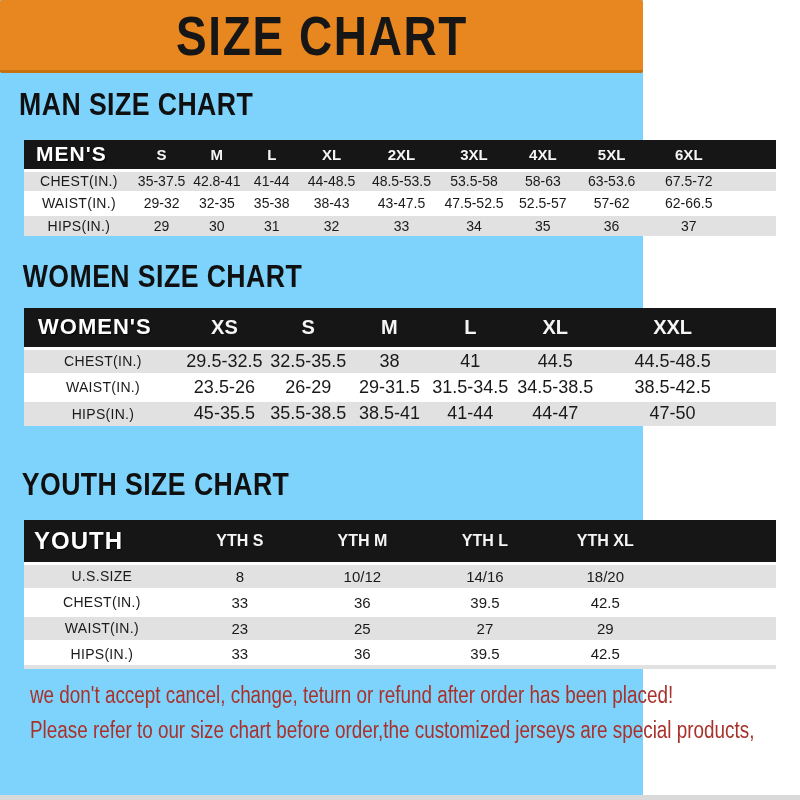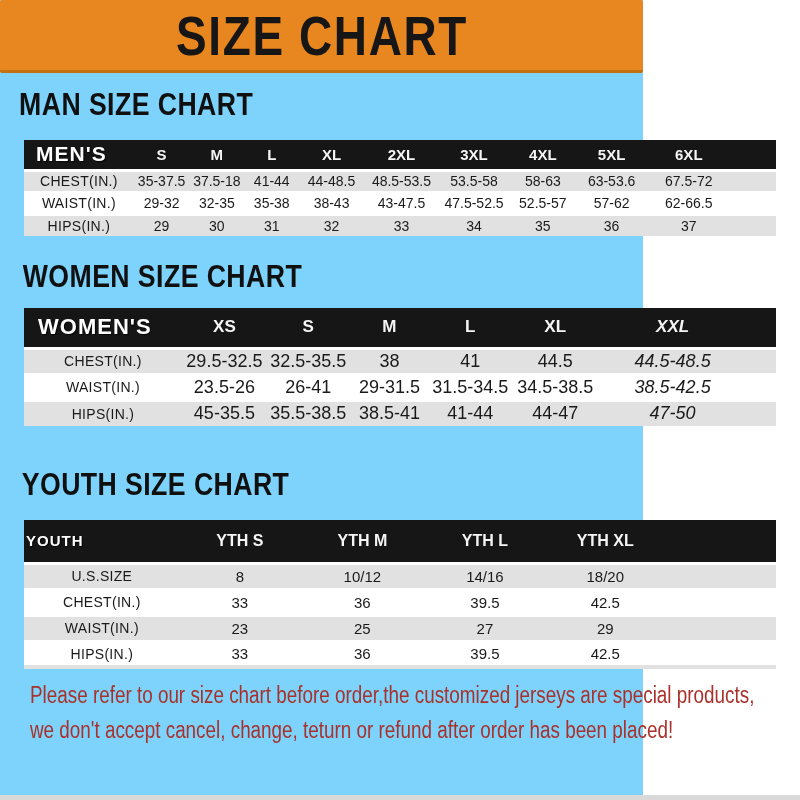--- a/index.html
+++ b/index.html
@@ -50,32 +50,32 @@
   .t-men th:first-child{font-size:21px;padding-left:12px;letter-spacing:1px;}
   .t-men td{height:22px;font-size:14px;}
   .t-men th:nth-child(1){width:14.6%}.t-men th:nth-child(2){width:7.4%}
   .t-men th:nth-child(3){width:7.3%}.t-men th:nth-child(4){width:7.3%}
   .t-men th:nth-child(5){width:8.6%}.t-men th:nth-child(6){width:10%}
   .t-men th:nth-child(7){width:9.3%}.t-men th:nth-child(8){width:9%}
   .t-men th:nth-child(9){width:9.3%}.t-men th:nth-child(10){width:17.2%}
   .t-men th:last-child,.t-men td:last-child{padding-right:45px;}
 
   
-  .t-women th{height:40px;font-size:17px;}
+  .t-women th{height:40px;font-size:20px;}
   .t-women th:first-child{font-size:22px;padding-left:14px;letter-spacing:1px;}
   .t-women td{height:26px;font-size:18px;}
   .t-women th:nth-child(1){width:21%}.t-women th:nth-child(2){width:11.3%}
   .t-women th:nth-child(3){width:11%}.t-women th:nth-child(4){width:10.6%}
   .t-women th:nth-child(5){width:10.9%}.t-women th:nth-child(6){width:11.7%}
   .t-women th:nth-child(7){width:23.5%}
-  .t-women th:last-child,.t-women td:last-child{padding-right:30px;font-style:italic;}
+  .t-women th:last-child,.t-women td:last-child{padding-right:30px;}
 
   
   .t-youth th{height:43px;font-size:16px;}
-  .t-youth th:first-child{font-size:15px;padding-left:2px;letter-spacing:1px;}
+  .t-youth th:first-child{font-size:24px;padding-left:10px;letter-spacing:1px;}
   .t-youth td{height:26px;font-size:15px;margin-top:20px;}
   .t-youth th:nth-child(1){width:20.7%}.t-youth th:nth-child(2){width:16%}
   .t-youth th:nth-child(3){width:16.6%}.t-youth th:nth-child(4){width:16%}
   .t-youth th:nth-child(5){width:16%}.t-youth th:nth-child(6){width:14.7%}
   .t-youth tbody tr:last-child td{border-bottom:4px solid var(--stripe);}
 
   
   .notice{margin-top:9px;padding-left:30px;}
   .notice p{line-height:35px;height:35px;white-space:nowrap;}
   .notice-text{display:inline-block;font-size:23px;color:var(--footer-red);
@@ -108,21 +108,21 @@
             <th>3XL</th>
             <th>4XL</th>
             <th>5XL</th>
             <th>6XL</th>
           </tr>
         </thead>
         <tbody>
           <tr>
             <td>CHEST(IN.)</td>
             <td>35-37.5</td>
-            <td>37.5-18</td>
+            <td>42.8-41</td>
             <td>41-44</td>
             <td>44-48.5</td>
             <td>48.5-53.5</td>
             <td>53.5-58</td>
             <td>58-63</td>
             <td>63-53.6</td>
             <td>67.5-72</td>
           </tr>
           <tr>
             <td>WAIST(IN.)</td>
@@ -174,21 +174,21 @@
             <td>29.5-32.5</td>
             <td>32.5-35.5</td>
             <td>38</td>
             <td>41</td>
             <td>44.5</td>
             <td>44.5-48.5</td>
           </tr>
           <tr>
             <td>WAIST(IN.)</td>
             <td>23.5-26</td>
-            <td>26-41</td>
+            <td>26-29</td>
             <td>29-31.5</td>
             <td>31.5-34.5</td>
             <td>34.5-38.5</td>
             <td>38.5-42.5</td>
           </tr>
           <tr>
             <td>HIPS(IN.)</td>
             <td>45-35.5</td>
             <td>35.5-38.5</td>
             <td>38.5-41</td>
@@ -247,21 +247,21 @@
             <td>39.5</td>
             <td>42.5</td>
             <td></td>
           </tr>
         </tbody>
       </table>
   </section>
 
   <footer class="notice">
     <p>
+      <span class="notice-text">we don't accept cancel, change, teturn or refund after order has been placed!</span>
+    </p>
+    <p>
       <span class="notice-text">Please refer to our size chart before order,the customized jerseys are special products,</span>
     </p>
-    <p>
-      <span class="notice-text">we don't accept cancel, change, teturn or refund after order has been placed!</span>
-    </p>
   </footer>
 
   <div class="bottom-strip"></div>
 </div>
 
 </body></html>

